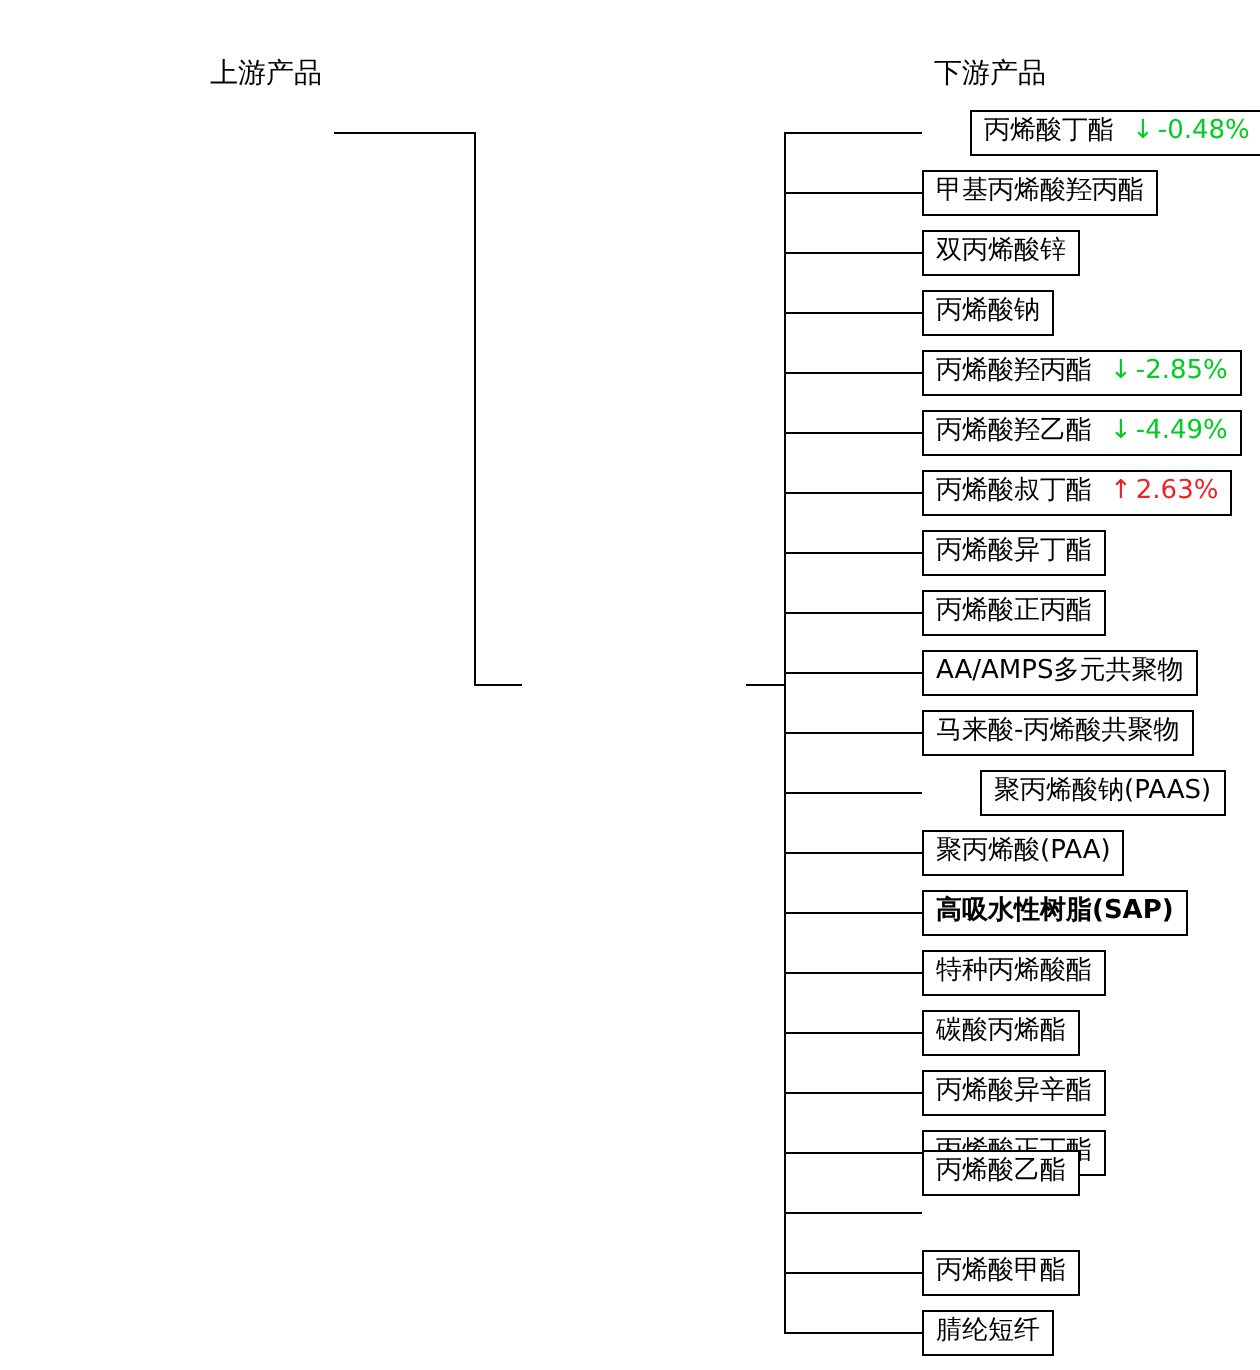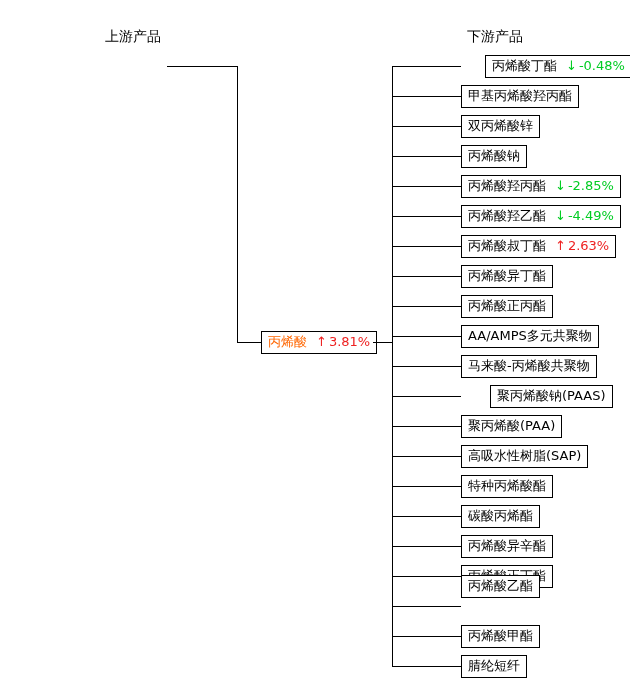--- a/index.html
+++ b/index.html
@@ -35,23 +35,20 @@
 </head>
 <body>
 
 <div id="canvas">
 
 
   <div id="upstream-label" class="col-label">上游产品</div>
   <div id="downstream-label" class="col-label">下游产品</div>
 
 
-  <div id="center-node" class="node">
-    <span class="name">丙烯酸</span><span class="chg up"><span class="arrow">↑</span><span>3.81%</span></span>
-  </div>
 
   <div class="line h" style="left:167px;top:66px;width:70px;"></div>
   <div class="line v" style="left:237px;top:66px;height:277px;"></div>
   <div class="line h" style="left:238px;top:342px;width:23px;"></div>
   <div class="line h" style="left:373px;top:342px;width:19px;"></div>
   <div class="line v" style="left:392px;top:66px;height:601px;"></div>
 
   <div id="downstream-rows">
       <div class="line h" style="left: 392px; top: 66px; width: 69px;"></div>
       <div class="node ds" style="left: 485px; top: 55px;">
@@ -99,21 +96,21 @@
     </div>
       <div class="line h" style="left: 392px; top: 396px; width: 69px;"></div>
       <div class="node ds" style="left: 461px; top: 385px; margin-left: 29px;">
       <span class="name">聚丙烯酸钠(PAAS)</span>
     </div>
       <div class="line h" style="left: 392px; top: 426px; width: 69px;"></div>
       <div class="node ds" style="left: 461px; top: 415px;">
       <span class="name">聚丙烯酸(PAA)</span>
     </div>
       <div class="line h" style="left: 392px; top: 456px; width: 69px;"></div>
-      <div class="node ds" style="left: 461px; top: 445px;">
+      <div class="node ds" style="left: 461px; top: 445px; font-weight: bold;">
       <span class="name">高吸水性树脂(SAP)</span>
     </div>
       <div class="line h" style="left: 392px; top: 486px; width: 69px;"></div>
       <div class="node ds" style="left: 461px; top: 475px;">
       <span class="name">特种丙烯酸酯</span>
     </div>
       <div class="line h" style="left: 392px; top: 516px; width: 69px;"></div>
       <div class="node ds" style="left: 461px; top: 505px;">
       <span class="name">碳酸丙烯酯</span>
     </div>

